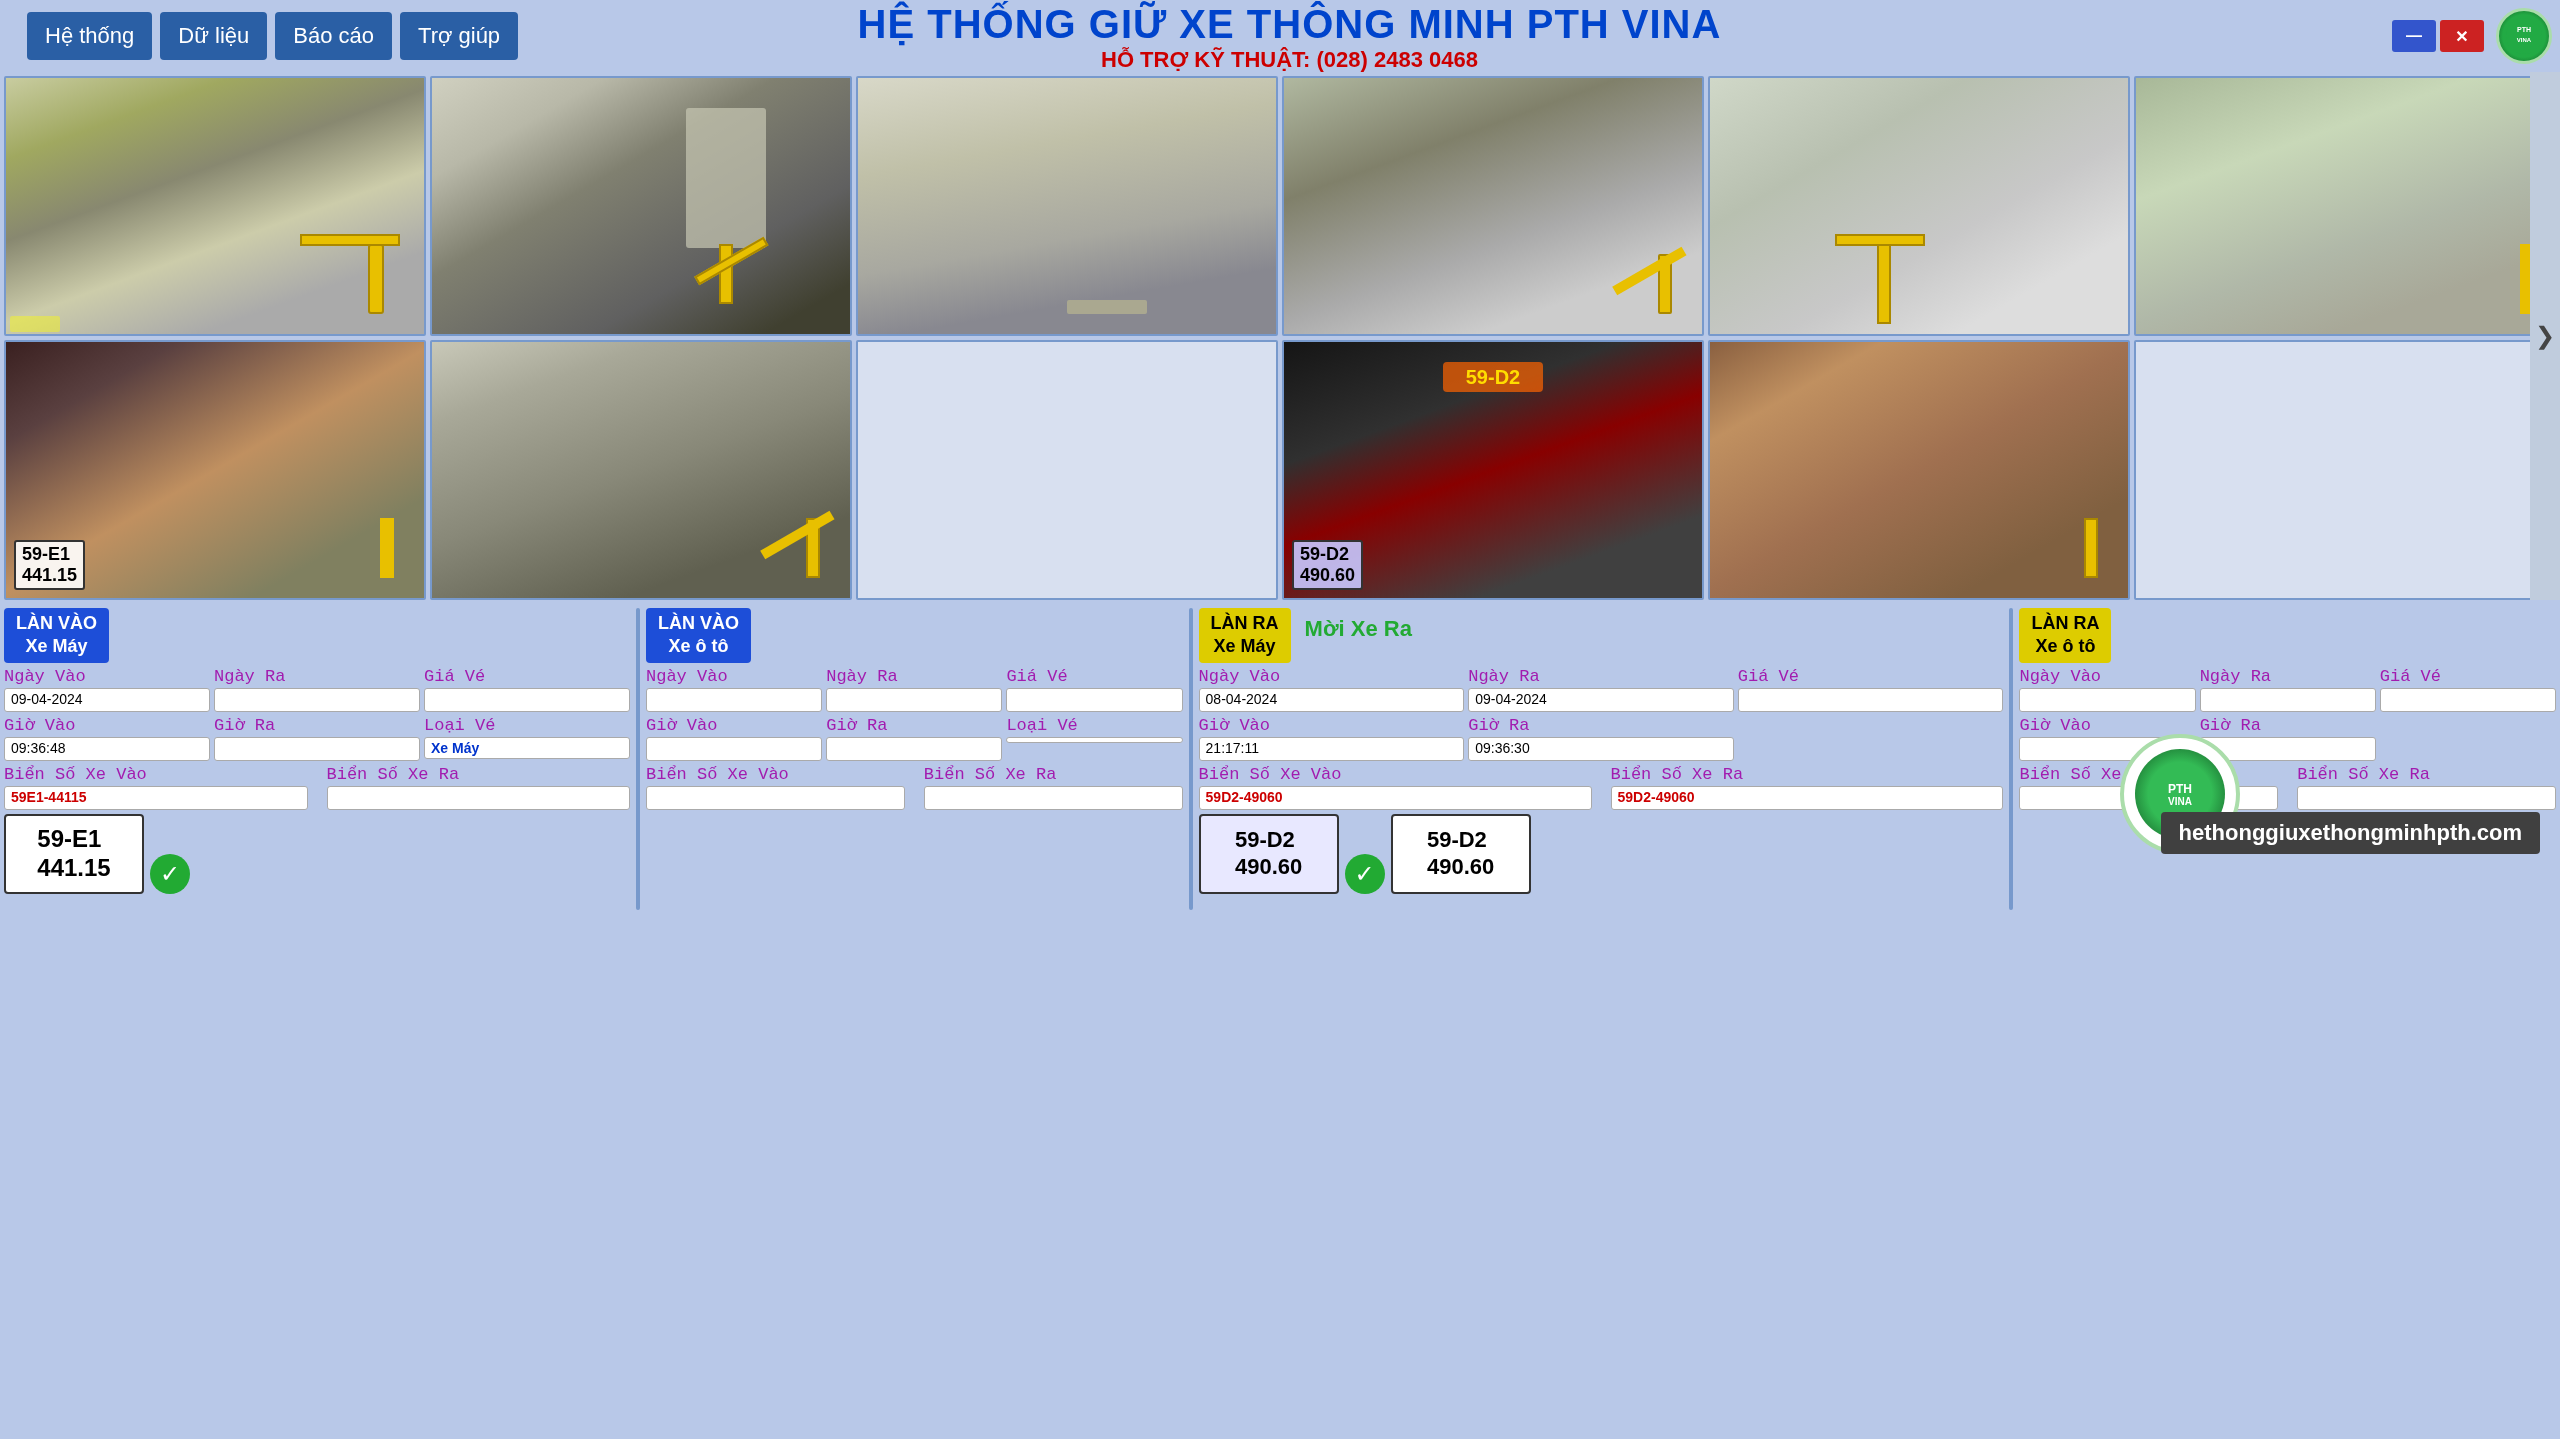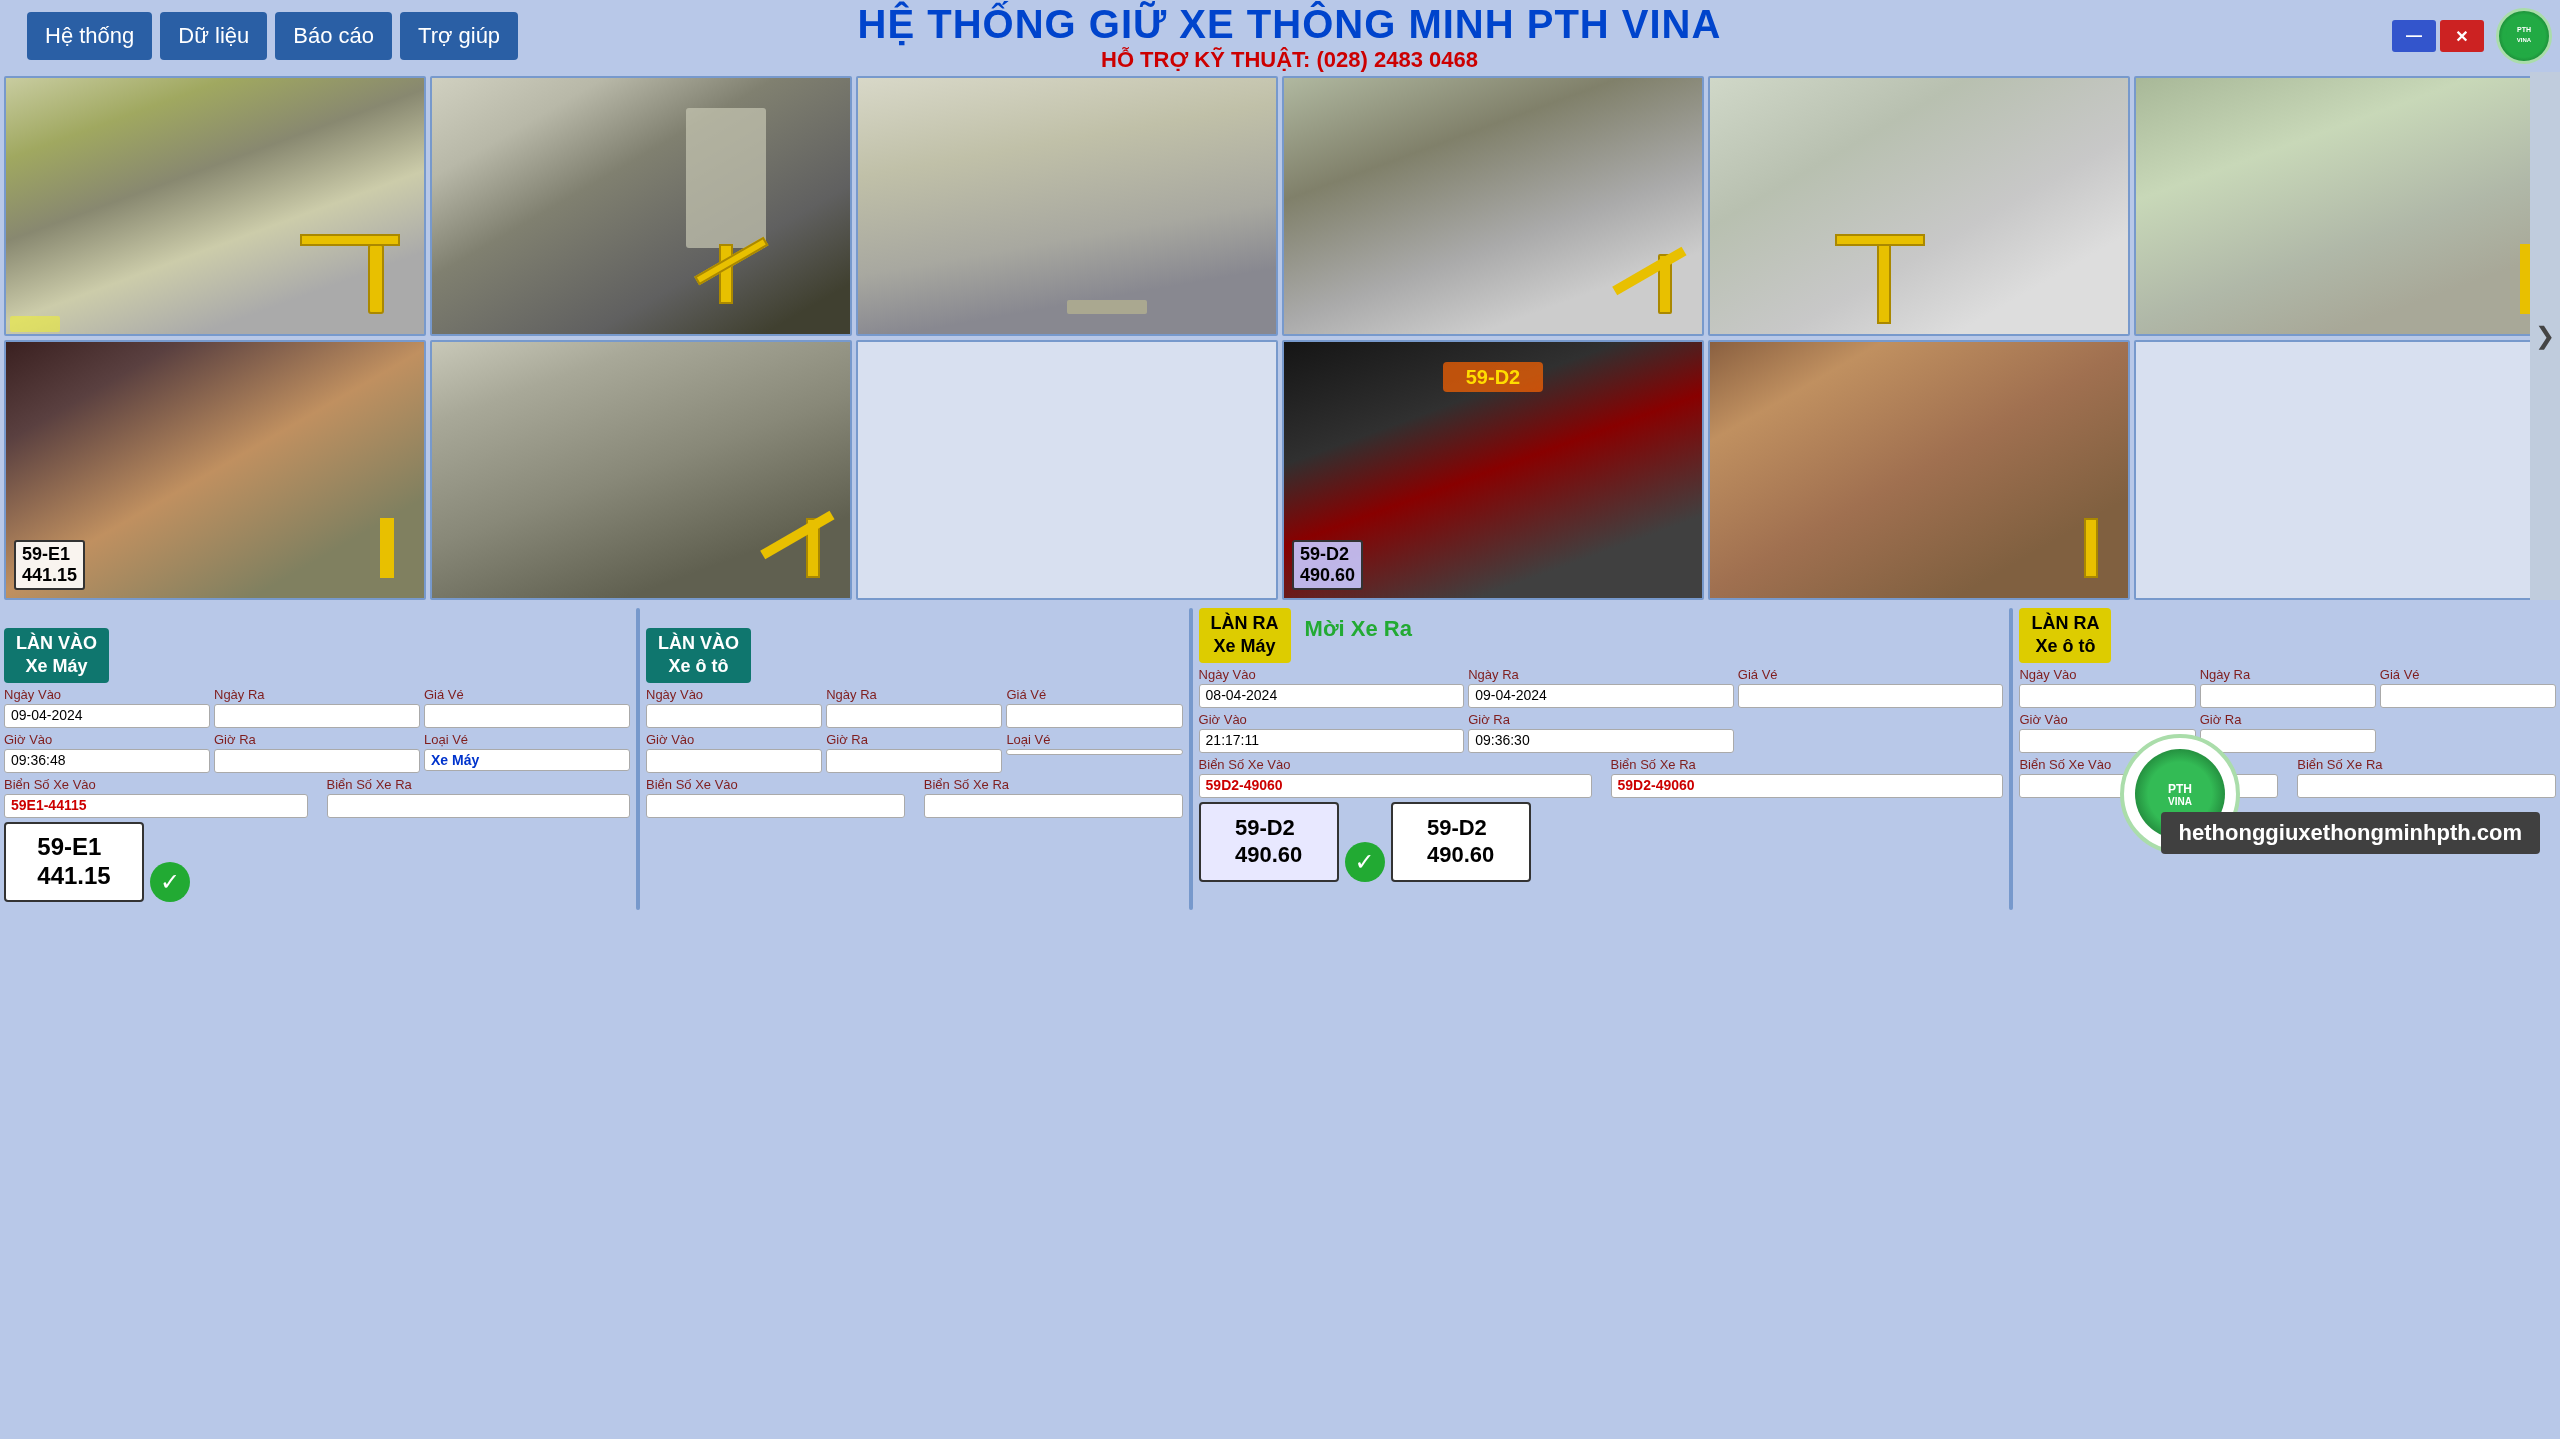--- a/index.html
+++ b/index.html
@@ -146,42 +146,43 @@
 
     .lane-badge {
       border-radius: 4px;
       padding: 4px 12px;
       font-size: 18px;
       font-weight: bold;
       color: white;
       text-align: center;
       line-height: 1.3;
     }
-    .badge-green { background: #0f766e; margin-top: 20px; }
+    .badge-green { background: #1d4ed8; }
     .badge-yellow { background: #ddcc00; color: #000; }
 
     .lane-info-box {
       background: #fff8e0;
       border: 1px solid #ccc;
       border-radius: 4px;
       padding: 4px 8px;
       flex: 1;
       font-size: 15px;
     }
     .lane-name { color: #cc0000; font-weight: bold; font-size: 17px; }
     .lane-expire { color: #333; font-size: 13px; }
 
     .field-group {
       display: flex;
       flex-direction: column;
       gap: 2px;
     }
     .field-label {
-      font-size: 13px;
-      color: #7f1d1d;
+      font-size: 17px;
+      color: #a21caf;
+      font-family: Liberation Mono, monospace;
     }
     .field-value {
       background: white;
       border: 1px solid #aaa;
       border-radius: 3px;
       padding: 2px 6px;
       font-size: 14px;
       min-height: 24px;
       color: #000;
     }

